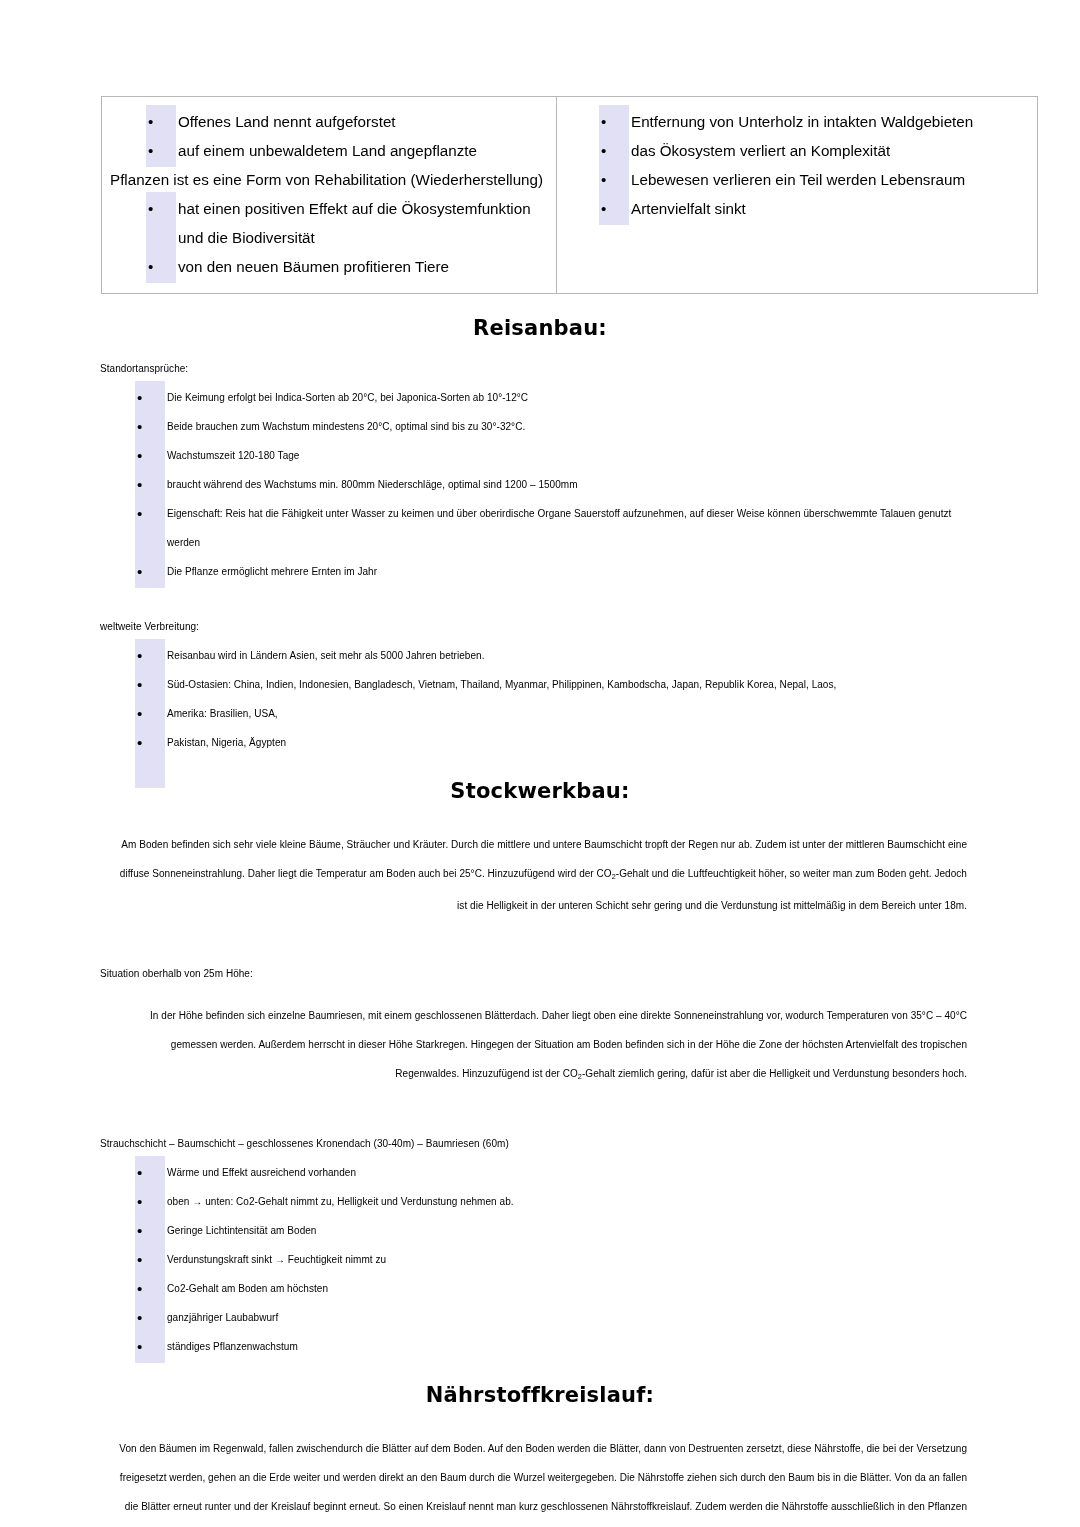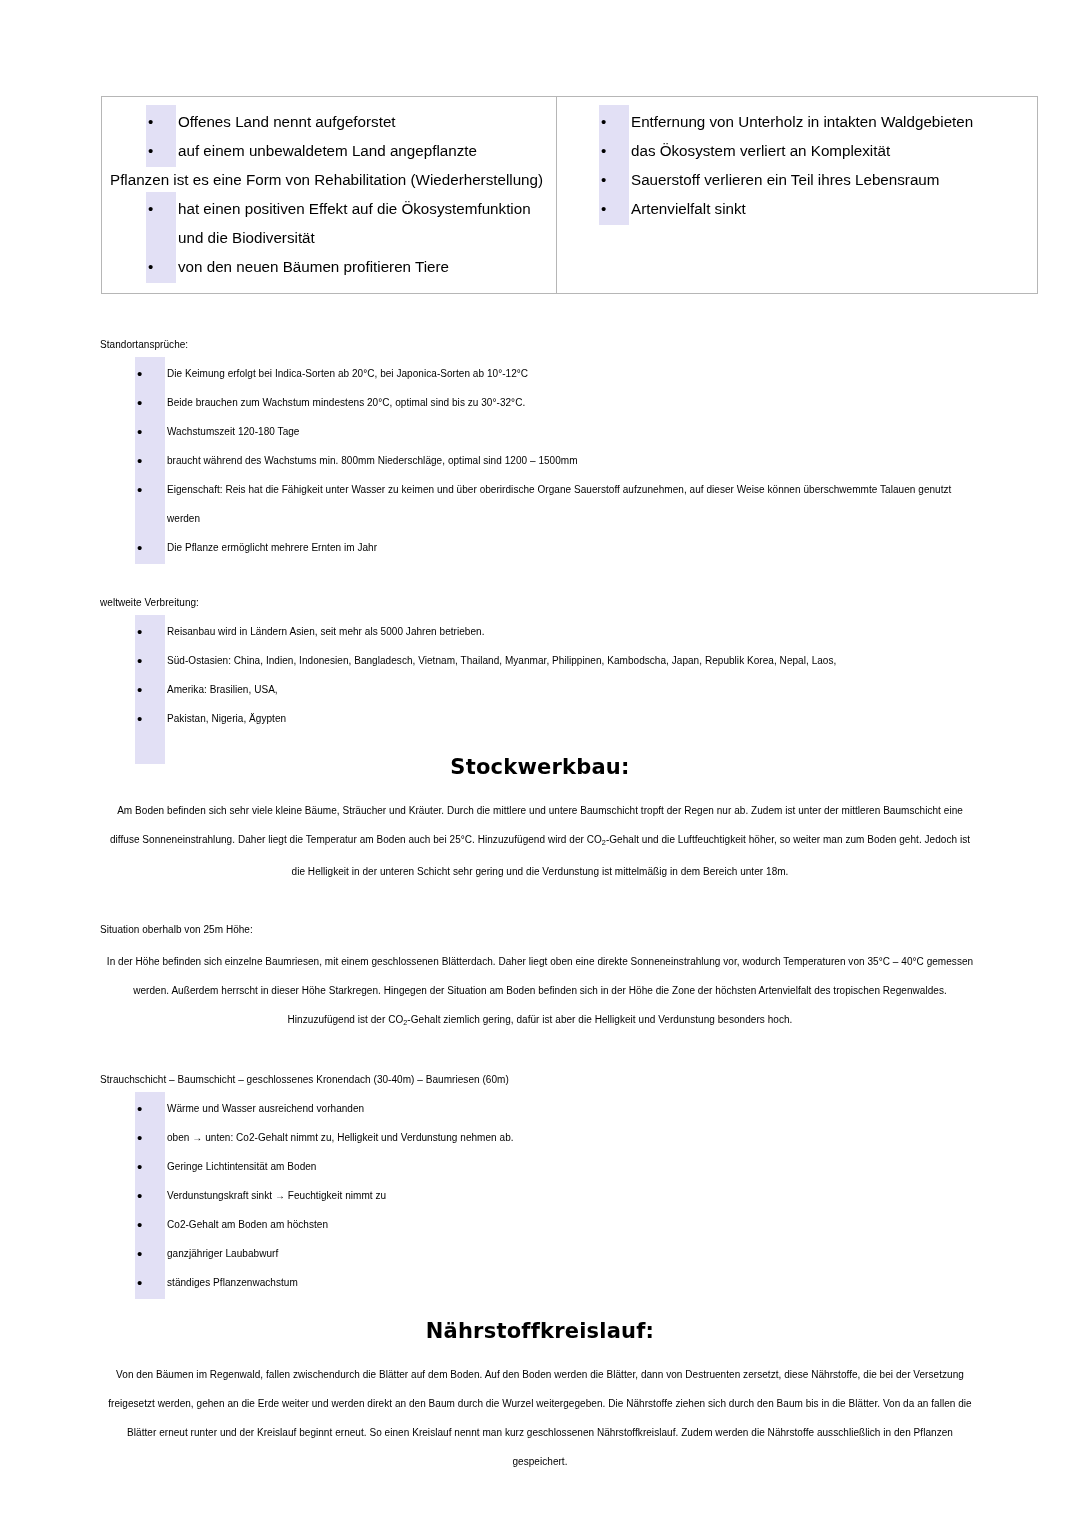--- a/index.html
+++ b/index.html
@@ -98,21 +98,21 @@
     font-size: 21px;
     font-weight: bold;
     text-align: center;
     margin: 0;
     padding: 0;
     letter-spacing: 0.01em;
   }
 
   
   .lead { margin: 0; }
-  .para { margin: 3px; text-align: center; }
+  .para { margin: 13px; text-align: right; }
 
   ul.bl {
     list-style: none;
     margin: 0;
     padding: 0;
     position: relative;
   }
   ul.bl > li {
     position: relative;
     padding-left: 67px;
@@ -179,34 +179,35 @@
             <li>
               <span class="bullet hl" style="background: transparent;">•</span>
               <span>Entfernung von Unterholz in intakten Waldgebieten</span>
             </li>
             <li>
               <span class="bullet hl" style="background: transparent;">•</span>
               <span>das Ökosystem verliert an Komplexität</span>
             </li>
             <li>
               <span class="bullet hl" style="background: transparent;">•</span>
-              <span>Sauerstoff verlieren ein Teil ihres Lebensraum</span>
+              <span>Lebewesen verlieren ein Teil werden Lebensraum</span>
             </li>
             <li>
               <span class="bullet hl" style="background: transparent;">•</span>
               <span>Artenvielfalt sinkt</span>
             </li>
           </ul>
         </td>
       </tr>
     </tbody>
       </table>
 
     <div class="sp-22"></div>
 
+    <h2 class="section-title">Reisanbau:</h2>
 
     <div class="sp-14"></div>
 
     <p class="lead">Standortansprüche:</p>
 
     <ul class="bl">
         <div class="hl-band" style="background: rgb(226, 224, 245); left: 35px; top: -2px; width: 30px; height: 207px;"></div>
       <li>
         <span class="bullet hl" style="background: transparent;">•</span>
         <span class="li-text">Die Keimung erfolgt bei Indica-Sorten ab 20°C, bei Japonica-Sorten ab 10°-12°C</span>
@@ -271,21 +272,21 @@
     <p class="para"><span>In der Höhe befinden sich einzelne Baumriesen, mit einem geschlossenen Blätterdach. Daher liegt oben eine direkte Sonneneinstrahlung vor, wodurch Temperaturen von 35°C – 40°C gemessen werden. Außerdem herrscht in dieser Höhe Starkregen. Hingegen der Situation am Boden befinden sich in der Höhe die Zone der höchsten Artenvielfalt des tropischen Regenwaldes. Hinzuzufügend ist der CO</span><sub>2</sub><span>-Gehalt ziemlich gering, dafür ist aber die Helligkeit und Verdunstung besonders hoch.</span></p>
 
     <div class="sp-26"></div>
 
     <p class="lead">Strauchschicht – Baumschicht – geschlossenes Kronendach (30-40m) – Baumriesen (60m)</p>
 
     <ul class="bl">
         <div class="hl-band" style="background: rgb(226, 224, 245); left: 35px; top: -2px; width: 30px; height: 207px;"></div>
       <li>
         <span class="bullet hl" style="background: transparent;">•</span>
-        <span class="li-text">Wärme und Wasser ausreichend vorhanden</span>
+        <span class="li-text">Wärme und Effekt ausreichend vorhanden</span>
       </li>
       <li>
         <span class="bullet hl" style="background: transparent;">•</span>
         <span class="li-text">oben → unten: Co2-Gehalt nimmt zu, Helligkeit und Verdunstung nehmen ab.</span>
       </li>
       <li>
         <span class="bullet hl" style="background: transparent;">•</span>
         <span class="li-text">Geringe Lichtintensität am Boden</span>
       </li>
       <li>

